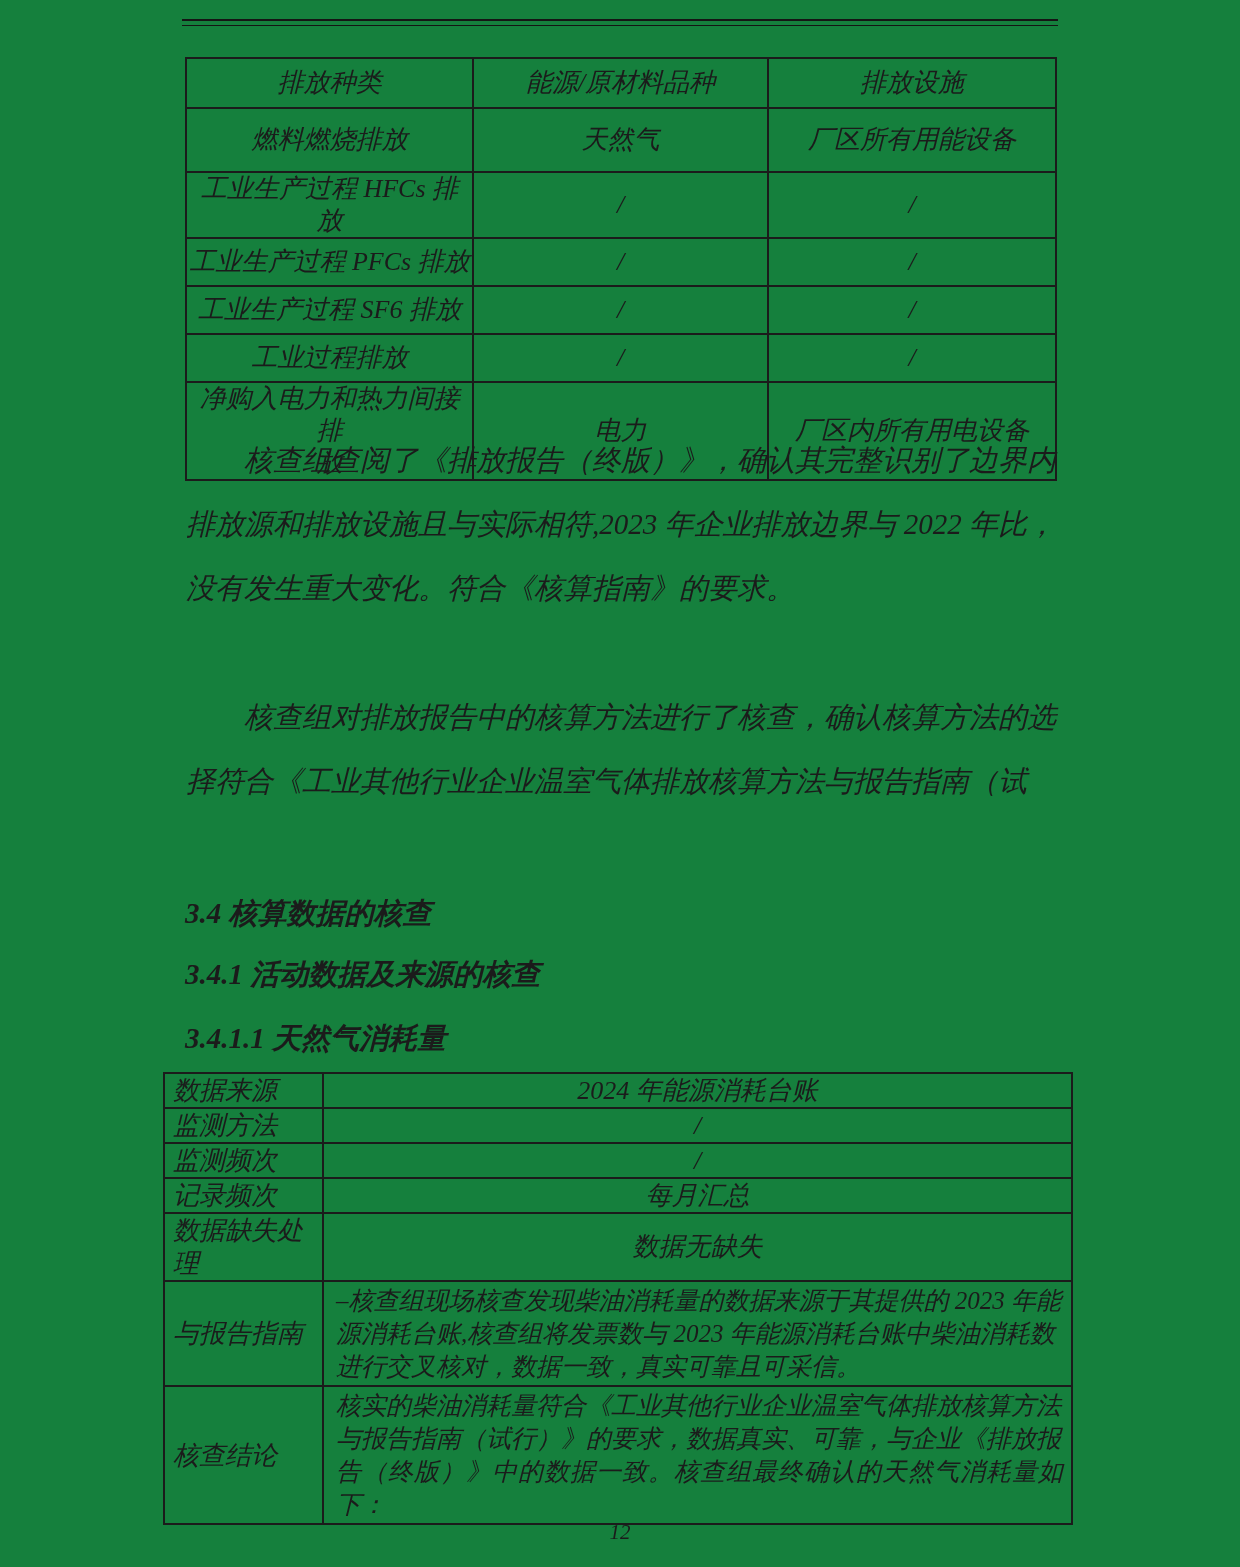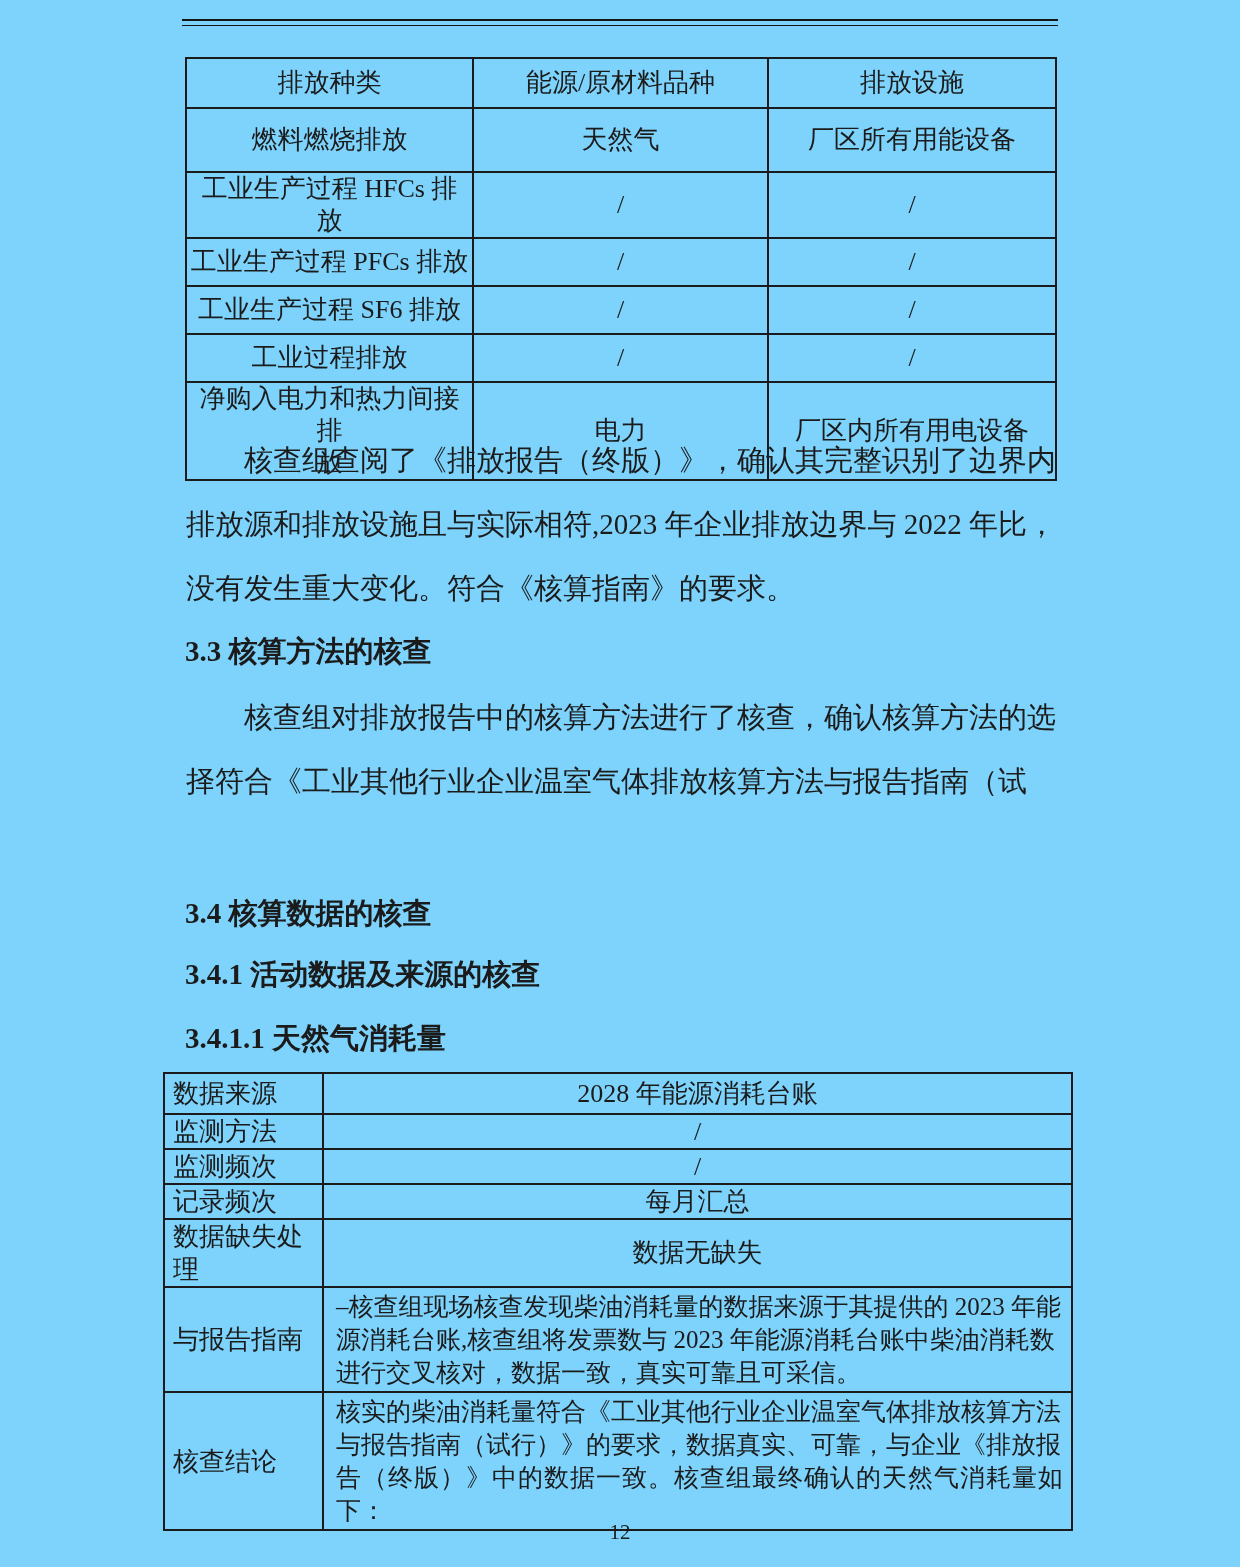--- a/index.html
+++ b/index.html
@@ -1,23 +1,24 @@
 <!DOCTYPE html>
 <html><head>
 <meta charset="utf-8">
 <style>
   html,body { margin:0; padding:0; background:#fff; }
   .page {
     position: relative;
     width: 1240px;
     height: 1567px;
-    background: #7dd3fc;
+    background: #15803d;
     font-family: "Liberation Serif", "DejaVu Serif", serif;
     color: #1b1b1b;
     overflow: hidden;
+    font-style: italic;
   }
   .top-rule {
     position: absolute;
     left: 182px; top: 19px;
     width: 876px; height: 4px;
     border-top: 2px solid #151515;
     border-bottom: 1px solid #151515;
   }
   table {
     position: absolute;
@@ -71,21 +72,21 @@
     white-space: pre-line;
   }
   .t2 td.lab { text-align: left; padding: 0 2px 0 8px; line-height: 33px; }
   .t2 td.val { text-align: center; padding: 0 4px; line-height: 32px; }
   .t2 td.val.just {
     text-align: justify;
     font-size: 25px;
     line-height: 33px;
     padding: 2px 8px 2px 12px;
   }
-  .t2 tr:nth-child(1) { height: 41px; }
+  .t2 tr:nth-child(1) { height: 35px; }
   .t2 tr:nth-child(2) { height: 35px; margin-top: 22px; }
   .t2 tr:nth-child(3) { height: 35px; }
   .t2 tr:nth-child(4) { height: 33px; }
   .t2 tr:nth-child(5) { height: 68px; margin-top: 41px; }
   .t2 tr:nth-child(6) { height: 100px; }
   .t2 tr:nth-child(7) { height: 99px; }
 
   .pageno {
     position: absolute;
     left: 0; top: 1520px;
@@ -144,38 +145,37 @@
         <td>电力</td>
         <td>厂区内所有用电设备</td>
       </tr>
     </tbody>
   </table>
 
   <div class="bl indent" style="top:428px">核查组查阅了《排放报告（终版）》，确认其完整识别了边界内</div>
   <div class="bl" style="top:492px">排放源和排放设施且与实际相符,2023 年企业排放边界与 2022 年比，</div>
   <div class="bl" style="top:556px">没有发生重大变化。符合《核算指南》的要求。</div>
 
-  <div class="hd" style="top:629px">3.3 核算方法的核查</div>
 
   <div class="bl indent" style="top:685px">核查组对排放报告中的核算方法进行了核查，确认核算方法的选</div>
   <div class="bl" style="top:749px">择符合《工业其他行业企业温室气体排放核算方法与报告指南（试</div>
 
   <div class="hd" style="top:891px">3.4 核算数据的核查</div>
   <div class="hd" style="top:952px">3.4.1 活动数据及来源的核查</div>
   <div class="hd" style="top:1016px">3.4.1.1 天然气消耗量</div>
 
   <table class="t2">
     <colgroup>
         <col class="c1" style="width:159px">
         <col style="width:749px">
       </colgroup>
     <tbody>
       <tr>
         <td class="lab">数据来源</td>
-        <td class="val">2028 年能源消耗台账</td>
+        <td class="val">2024 年能源消耗台账</td>
       </tr>
       <tr>
         <td class="lab">监测方法</td>
         <td class="val">/</td>
       </tr>
       <tr>
         <td class="lab">监测频次</td>
         <td class="val">/</td>
       </tr>
       <tr>

